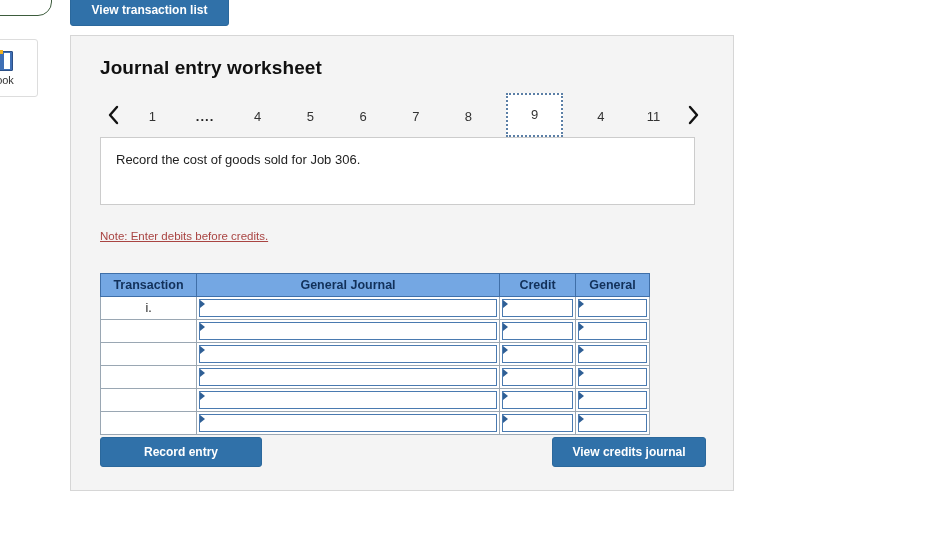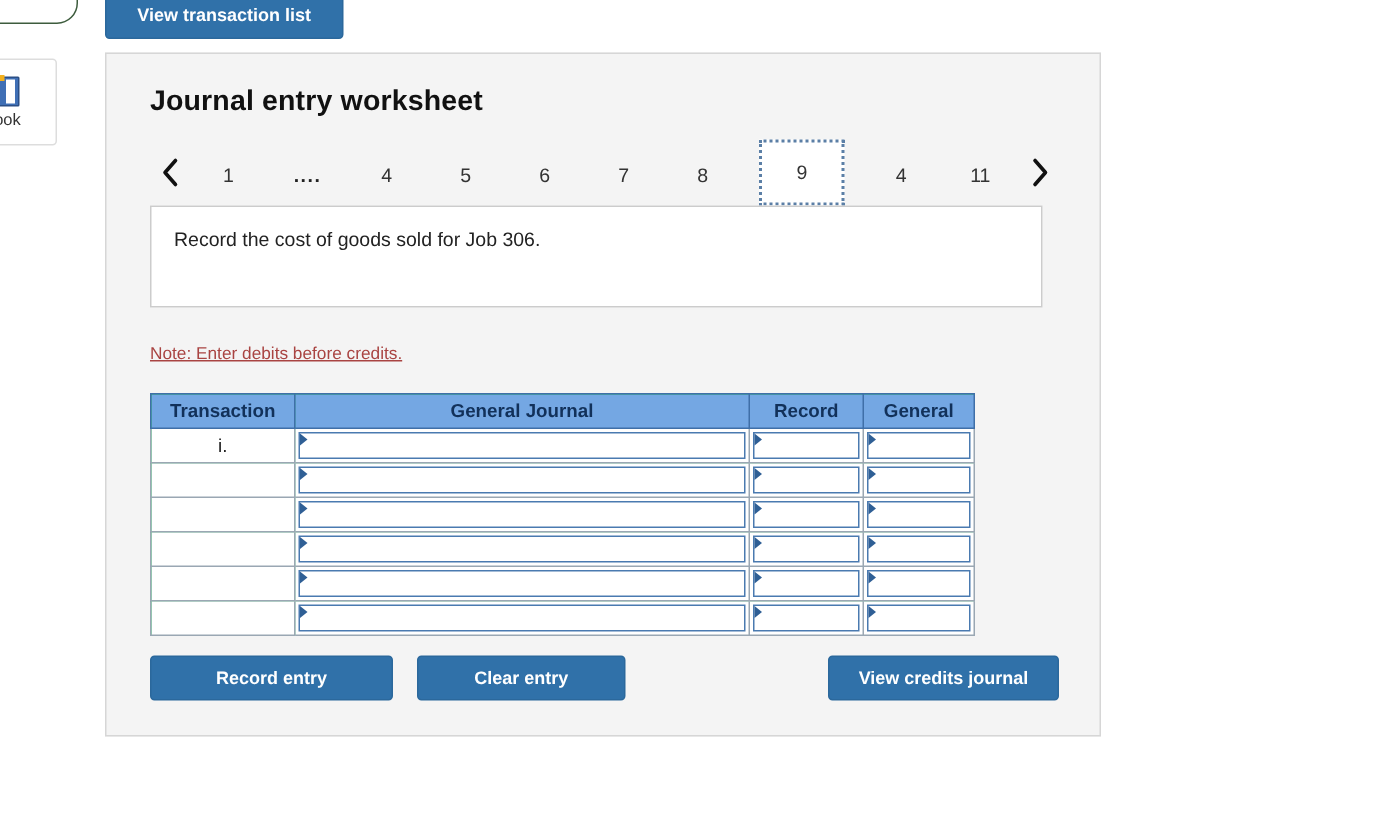--- a/index.html
+++ b/index.html
@@ -200,23 +200,23 @@
     top: 194px;
     font-size: 11.5px;
     color: #a94442;
     text-decoration: underline;
   }
 
   
   .jtable {
     position: absolute;
     left: 29px;
-    top: 226px;
+    top: 237px;
     border-collapse: collapse;
-    background: #22c55e;
+    background: #a3a3a3;
     font-size: 13px;
   }
   .jtable th {
     background: #74a7e3;
     border: 1px solid #3f6fa8;
     color: #12315a;
     font-weight: bold;
     font-size: 12.5px;
     height: 20px;
     padding: 1px 4px;
@@ -348,21 +348,21 @@
     <colgroup>
       <col class="col-transaction">
       <col class="col-journal">
       <col class="col-debit">
       <col class="col-credit">
     </colgroup>
     <thead>
       <tr id="table-head-row">
           <th>Transaction</th>
           <th>General Journal</th>
-          <th>Record</th>
+          <th>Credit</th>
           <th>General</th>
         </tr>
     </thead>
     <tbody id="table-body">
         <tr>
           <td class="td-transaction">i.</td>
           <td>
             <div class="cellwrap">
               <input class="cellinput" type="text" style="">
               <span class="tri"></span>
@@ -483,15 +483,14 @@
             <div class="cellwrap">
               <input class="cellinput" type="text" style="">
               <span class="tri"></span>
             </div>
           </td>
         </tr>
       </tbody>
   </table>
 
   <button class="btn" id="record-entry">Record entry</button>
-  <button class="btn" id="clear-entry">Clear entry</button>
   <button class="btn" id="view-general-journal">View credits journal</button>
 </div>
 
 </body></html>

